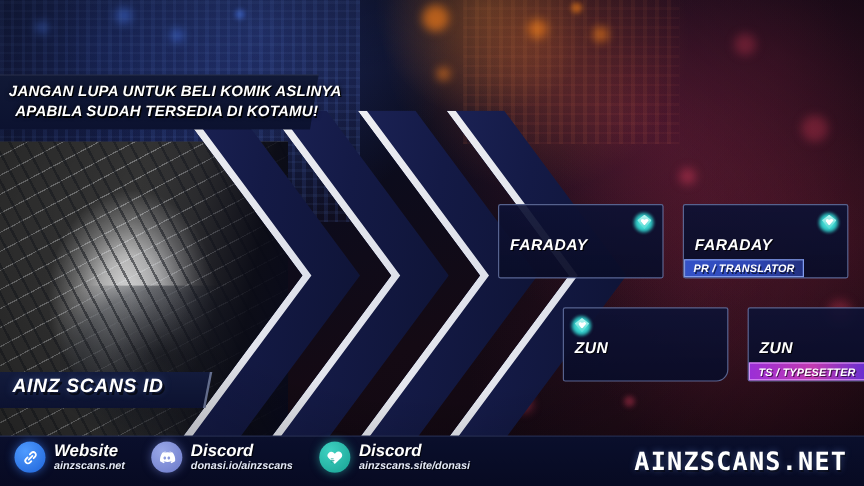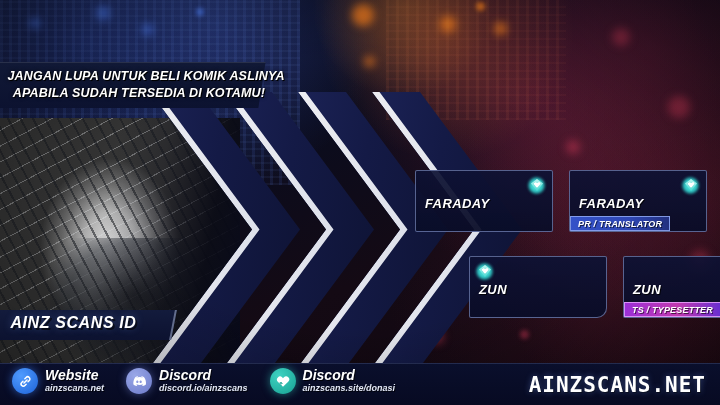--- a/index.html
+++ b/index.html
@@ -286,21 +286,21 @@
       </div>
 
       <div class="link">
         <span class="ico dis">
           <svg width="16" height="16" viewBox="0 0 24 24" fill="#fff">
             <path d="M19.6 6.3A16 16 0 0 0 15.7 5l-.3.6a12 12 0 0 1 3.4 1.6 13.6 13.6 0 0 0-11.6 0A12 12 0 0 1 10.6 5.6L10.3 5a16 16 0 0 0-3.9 1.3C3.9 10 3.2 13.6 3.6 17.2a16 16 0 0 0 4.8 2.4l1-1.6a10 10 0 0 1-1.6-.8l.4-.3a11.4 11.4 0 0 0 9.6 0l.4.3a10 10 0 0 1-1.6.8l1 1.6a16 16 0 0 0 4.8-2.4c.5-4.2-.6-7.8-2.8-10.9zM9.5 15c-.9 0-1.7-.9-1.7-1.9s.8-1.9 1.7-1.9 1.7.9 1.7 1.9S10.4 15 9.5 15zm5 0c-.9 0-1.7-.9-1.7-1.9s.8-1.9 1.7-1.9 1.7.9 1.7 1.9S15.4 15 14.5 15z"></path>
           </svg>
         </span>
         <span class="ltxt">
           <span class="t" style="display:block">Discord</span>
-          <span class="s" style="display:block">discord.io/ainzscans</span>
+          <span class="s" style="display:block">donasi.io/ainzscans</span>
         </span>
       </div>
 
       <div class="link">
         <span class="ico teal">
           <svg width="16" height="16" viewBox="0 0 24 24" fill="#fff">
             <path d="M12 20.5 4.2 13a4.6 4.6 0 0 1 6.5-6.5l1.3 1.3 1.3-1.3A4.6 4.6 0 1 1 19.8 13z"></path>
             <path d="M7 13.5h3.5v1H7zm0 2h4.5v1H7zm0 2h3.5v1H7z" fill="#17a192"></path>
           </svg>
         </span>

